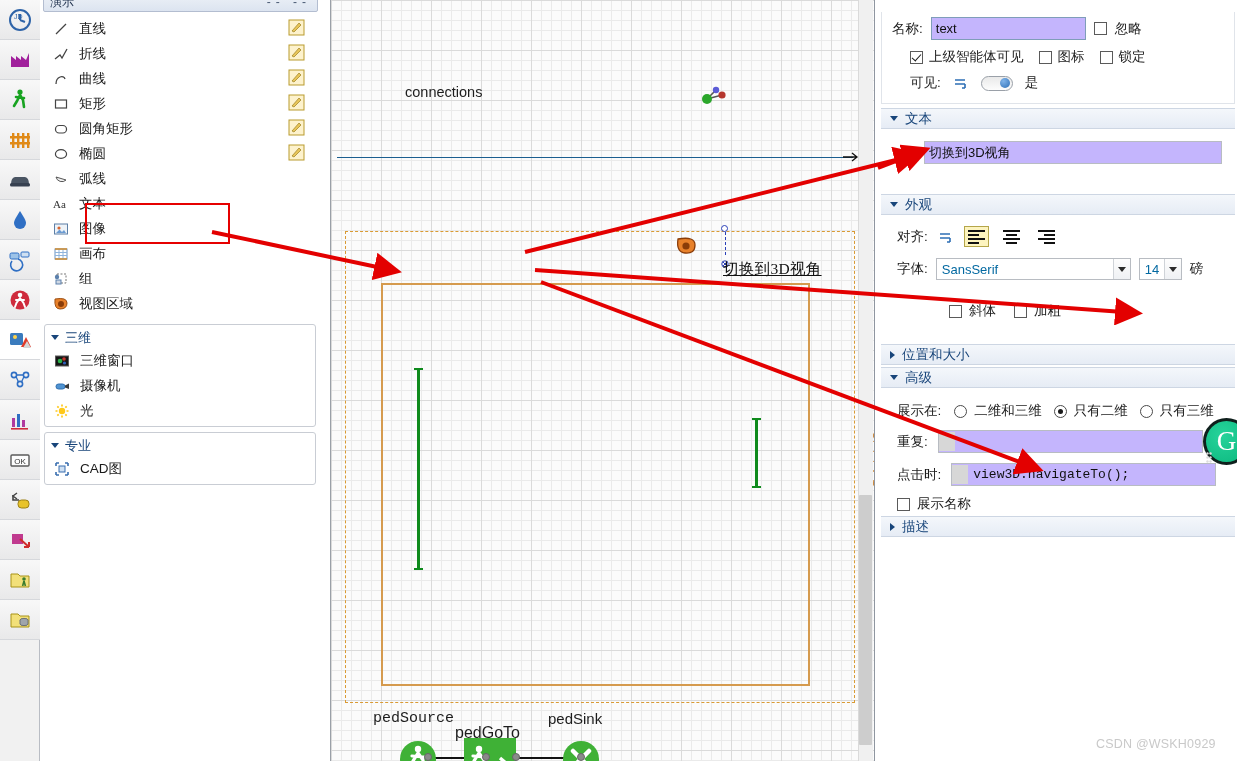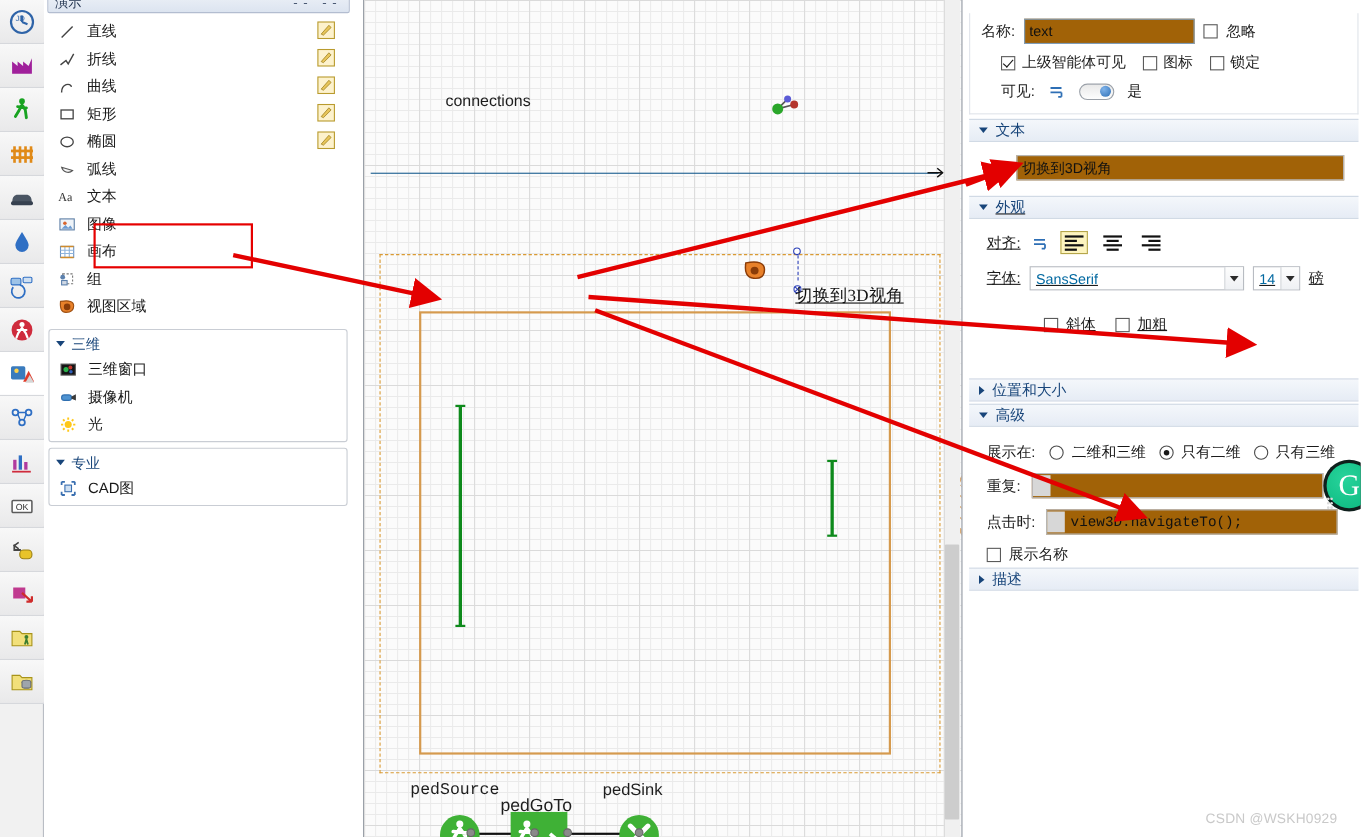--- a/index.html
+++ b/index.html
@@ -163,21 +163,21 @@
   .sec-header {
     display: flex; align-items: center; gap: 7px;
     height: 21px; padding-left: 9px;
     background: linear-gradient(to bottom,#f4f7fb,#e6ecf5);
     border-top: 1px solid #cdd6e3; border-bottom: 1px solid #cdd6e3;
     color: #18457a; font-size: 13.5px;
   }
   .row { display: flex; align-items: center; }
   .lbl { font-size: 13.5px; color: #1b1b1b; }
   .tfield {
-    border: 1px solid #7f9db9; background: #a16207; height: 23px;
+    border: 1px solid #7f9db9; background: #c4b5fd; height: 23px;
     font-family: "Liberation Sans", sans-serif; font-size: 13px;
     padding: 0 4px; color: #111; outline: none;
   }
   .tfield.grey { border: 1px solid #b8bcc2; }
   .cb {
     width: 13px; height: 13px; border: 1px solid #5a5a5a; background: #fff;
     display: inline-flex; align-items: center; justify-content: center;
     position: relative; flex: none;
   }
   .cb.on::after {
@@ -453,20 +453,34 @@
           </span>
           <span class="pal-label">矩形</span>
           <span class="pencil">
             <svg width="17" height="17" viewBox="0 0 17 17">
                 <rect x="1" y="1" width="15" height="15" fill="#fdf2cd" stroke="#b99b2e"></rect>
                 <path d="M4 12 L11 4 L13 6 L6 13 Z" fill="#e8c55a" stroke="#9c7f1f" stroke-width=".7"></path>
               </svg>
           </span>
         </div>
 
+        <div class="pal-item">
+          <span class="ico">
+            <svg width="16" height="16" viewBox="0 0 16 16">
+                <rect x="2.5" y="4.5" width="11" height="7.5" rx="3.6" fill="#fff" stroke="#444" stroke-width="1.2"></rect>
+              </svg>
+          </span>
+          <span class="pal-label">圆角矩形</span>
+          <span class="pencil">
+            <svg width="17" height="17" viewBox="0 0 17 17">
+                <rect x="1" y="1" width="15" height="15" fill="#fdf2cd" stroke="#b99b2e"></rect>
+                <path d="M4 12 L11 4 L13 6 L6 13 Z" fill="#e8c55a" stroke="#9c7f1f" stroke-width=".7"></path>
+              </svg>
+          </span>
+        </div>
 
         <div class="pal-item">
           <span class="ico">
             <svg width="16" height="16" viewBox="0 0 16 16">
                 <ellipse cx="8" cy="8" rx="5.6" ry="4.4" fill="#fff" stroke="#444" stroke-width="1.2"></ellipse>
               </svg>
           </span>
           <span class="pal-label">椭圆</span>
           <span class="pencil">
             <svg width="17" height="17" viewBox="0 0 17 17">
@@ -731,21 +745,21 @@
       <div class="row" style="padding:12px 0 0 18px; gap:9px;">
         <span class="eq-ico">
           <svg width="16" height="14" viewBox="0 0 16 14">
               <path d="M2 4 H12 M2 8 H12 M12 8 L12 12 M12 12 L9 12" stroke="#2e6fb5" stroke-width="1.6" fill="none"></path>
             </svg>
         </span>
         <input class="tfield grey" style="width: 298px;" readonly="" value="切换到3D视角">
       </div>
     </div>
 
-    <div class="prop-block" style="top:178px; height:162px;text-decoration:underline;">
+    <div class="prop-block" style="top:194px; height:162px;">
       <div class="sec-header">
         <span class="tri down"></span>
         <span>外观</span>
       </div>
 
 
       <div class="row" style="padding:11px 0 0 16px; gap:10px;">
         <span class="lbl">对齐:</span>
         <span class="eq-ico">
           <svg width="16" height="14" viewBox="0 0 16 14">

